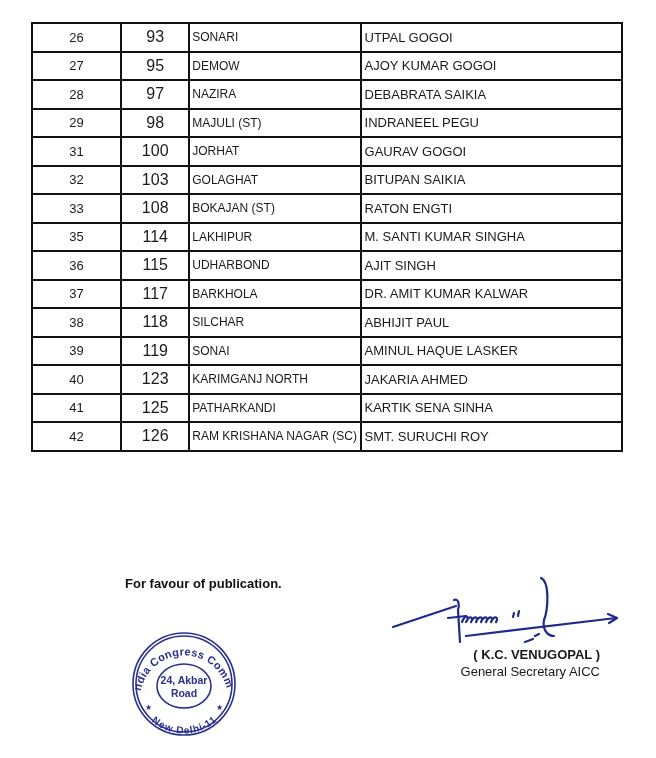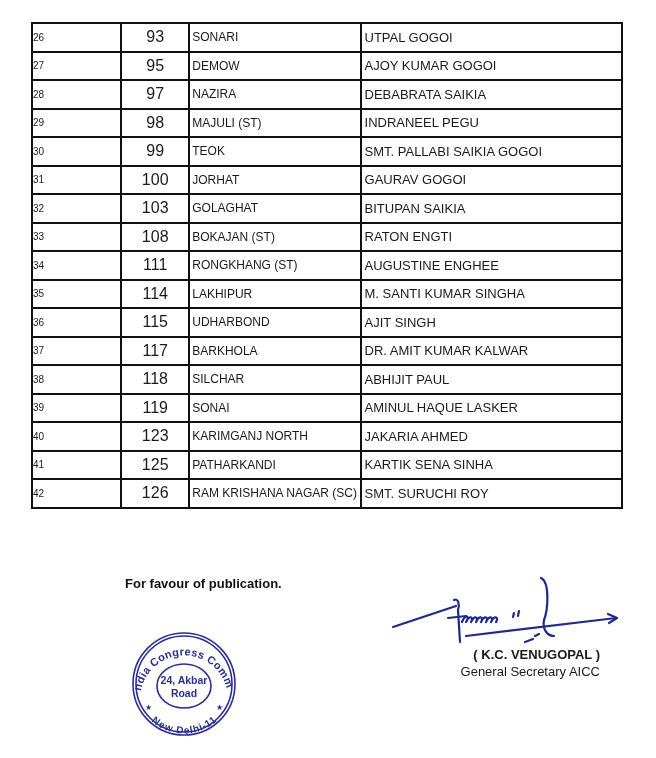--- a/index.html
+++ b/index.html
@@ -9,21 +9,21 @@
   }
   .candidate-table {
     position: absolute; left: 31px; top: 22px;
     border-collapse: collapse; table-layout: fixed;
     width: 592px;
   }
   .candidate-table td {
     border: 2px solid #111; height: 26.5px; padding: 0; vertical-align: middle;
     white-space: nowrap; overflow: hidden;
   }
-  .c-sl { width: 87px; font-size: 10px; }
+  .c-sl { width: 87px; text-align: center; font-size: 13px; }
   .c-ac { width: 66px; text-align: center; font-size: 16px; }
   .c-const { width: 167px; font-size: 12px; padding-left: 2px !important; }
   .c-name { width: 256px; font-size: 13px; padding-left: 3px !important; }
   .c-const.wrap { white-space: normal; line-height: 12px; border-radius: 8px; }
 
   .publication-note {
     position: absolute; left: 125px; top: 576px;
     font-size: 13px; font-weight: bold; color: #111;
   }
 
@@ -59,48 +59,36 @@
         <td class="c-const">NAZIRA</td>
         <td class="c-name">DEBABRATA SAIKIA</td>
       </tr>
       <tr>
         <td class="c-sl">29</td>
         <td class="c-ac">98</td>
         <td class="c-const">MAJULI (ST)</td>
         <td class="c-name">INDRANEEL PEGU</td>
       </tr>
       <tr>
-        <td class="c-sl">30</td>
-        <td class="c-ac">99</td>
-        <td class="c-const">TEOK</td>
-        <td class="c-name">SMT. PALLABI SAIKIA GOGOI</td>
-      </tr>
-      <tr>
         <td class="c-sl">31</td>
         <td class="c-ac">100</td>
         <td class="c-const">JORHAT</td>
         <td class="c-name">GAURAV GOGOI</td>
       </tr>
       <tr>
         <td class="c-sl">32</td>
         <td class="c-ac">103</td>
         <td class="c-const">GOLAGHAT</td>
         <td class="c-name">BITUPAN SAIKIA</td>
       </tr>
       <tr>
         <td class="c-sl">33</td>
         <td class="c-ac">108</td>
         <td class="c-const">BOKAJAN (ST)</td>
         <td class="c-name">RATON ENGTI</td>
-      </tr>
-      <tr>
-        <td class="c-sl">34</td>
-        <td class="c-ac">111</td>
-        <td class="c-const">RONGKHANG (ST)</td>
-        <td class="c-name">AUGUSTINE ENGHEE</td>
       </tr>
       <tr>
         <td class="c-sl">35</td>
         <td class="c-ac">114</td>
         <td class="c-const">LAKHIPUR</td>
         <td class="c-name">M. SANTI KUMAR SINGHA</td>
       </tr>
       <tr>
         <td class="c-sl">36</td>
         <td class="c-ac">115</td>

